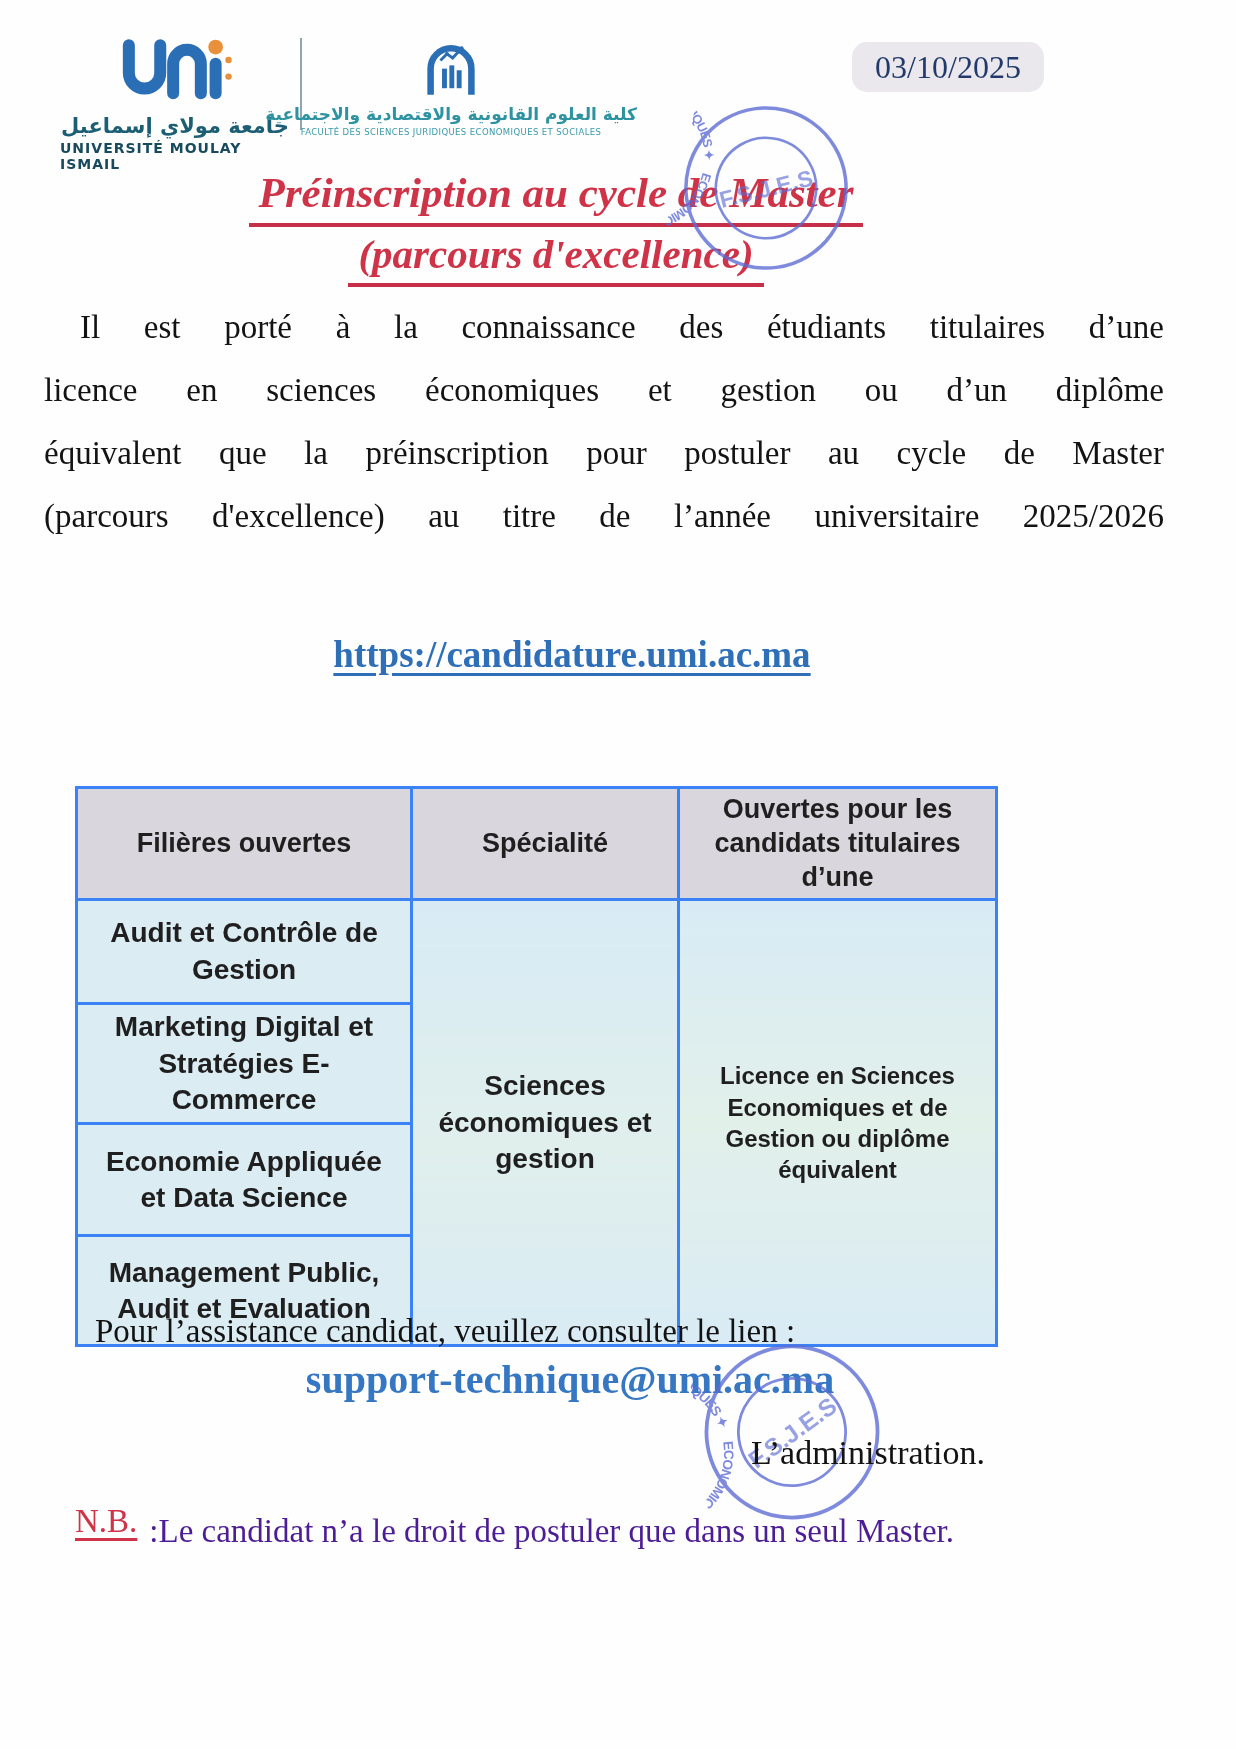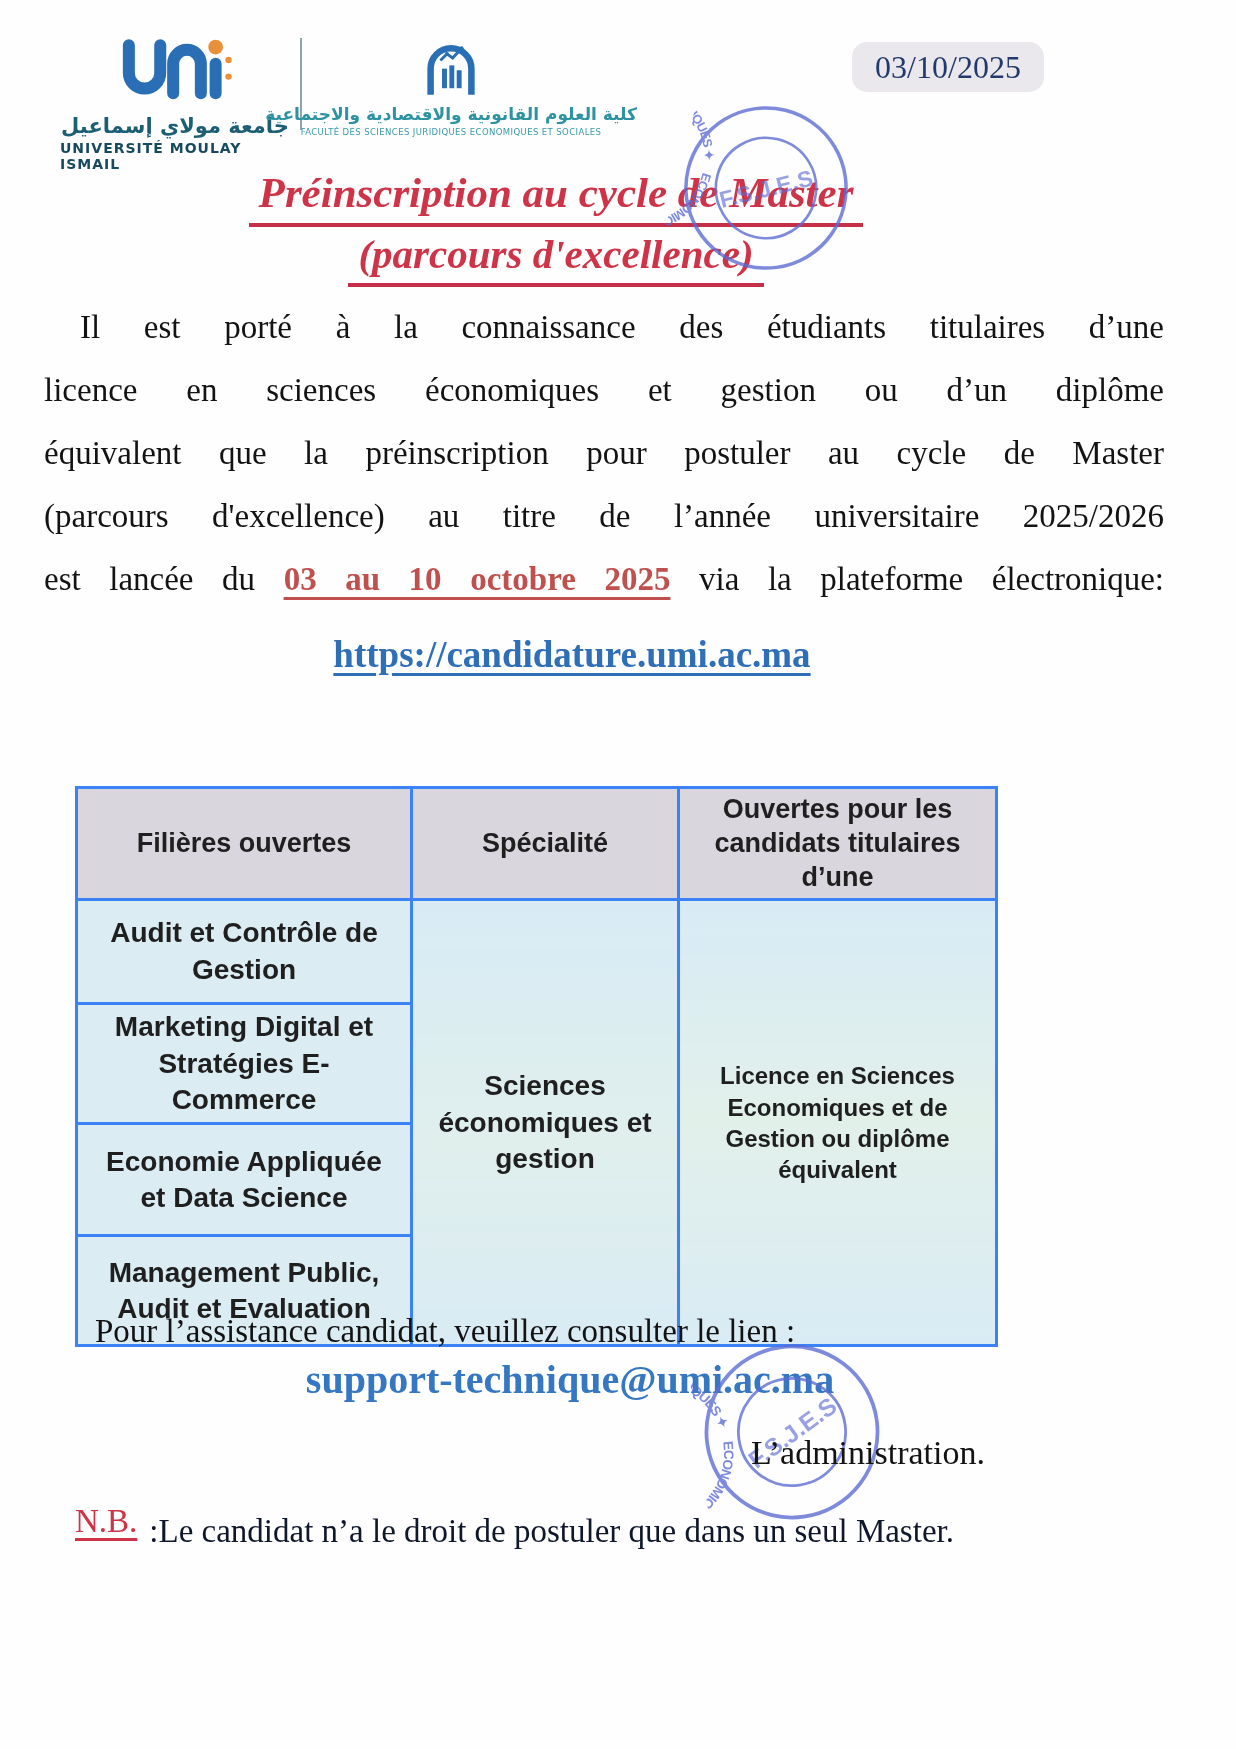--- a/index.html
+++ b/index.html
@@ -71,21 +71,21 @@
   .assist{position:absolute; left:95px; top:1313px; font-size:33px; color:#131313;}
   .emailline{position:absolute; top:1356px; left:0; width:1236px; text-align:center; transform:translateX(-48px);}
   .emailline a{font-size:40px; font-weight:bold; color:#3577c2; text-decoration:none;}
   .admin{position:absolute; top:1434px; right:251px; font-size:34px; color:#131313;}
   .nb{position:absolute; left:75px; top:1503px; display:flex; align-items:flex-start; font-size:33px;}
   .nb-label{
     color:#cf3347; margin-right:12px;
     text-decoration:underline; text-decoration-color:#cf3347;
     text-decoration-thickness:2.5px; text-underline-offset:6px;
   }
-  .nb-text{width:1000px; color:#0f172a; line-height:56px;}
+  .nb-text{width:1000px; color:#4c1d95; line-height:56px;}
 </style>
 </head>
 <body>
 
 <div class="page">
 
   <div class="logos">
     <div class="umi-block">
       <span>
         <svg width="128" height="72" viewBox="0 0 128 78">
@@ -139,21 +139,20 @@
       </text>
       <text x="100" y="110" text-anchor="middle" transform="rotate(-28 100 100)" font-family="Liberation Sans, sans-serif" font-size="26" font-weight="bold" fill="#5b6bd5" opacity="0.8">F.S.J.E.S</text>
     </svg>
   </div>
 
   <div class="para">
     <span class="pline first">Il est porté à la connaissance des étudiants titulaires d’une</span>
     <span class="pline">licence en sciences économiques et gestion ou d’un diplôme</span>
     <span class="pline">équivalent que la préinscription pour postuler au cycle de Master</span>
     <span class="pline">(parcours d'excellence) au titre de l’année universitaire 2025/2026</span>
-    <span class="pline"><span>est lancée du</span> <span class="hl">03 au 10 octobre 2025</span> <span>via la plateforme électronique:</span></span>
   </div>
 
   <div class="linkline">
     <a href="#">https://candidature.umi.ac.ma</a>
   </div>
 
   <div class="tblwrap">
     <table class="tbl">
       <colgroup>
           <col class="c1">

